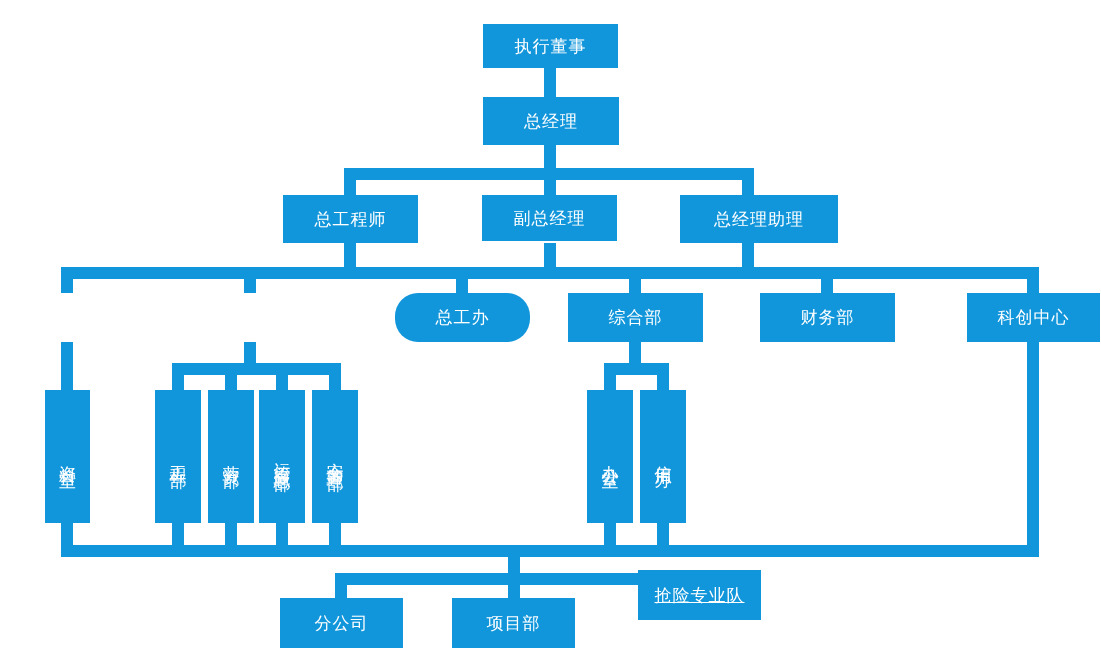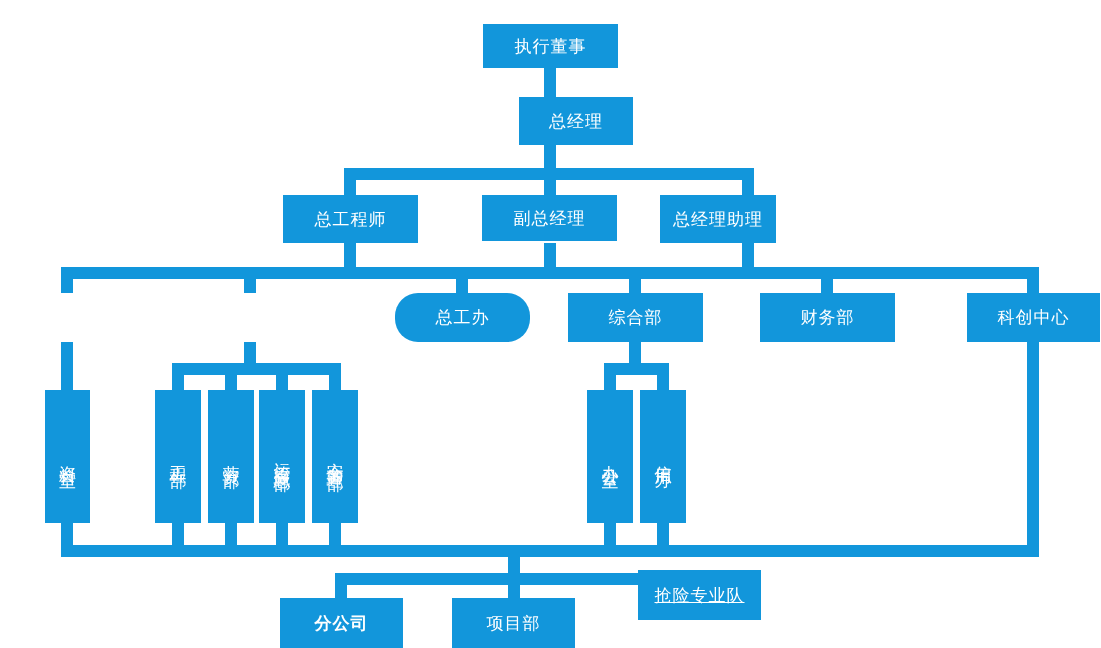--- a/index.html
+++ b/index.html
@@ -76,36 +76,36 @@
   <div class="conn" style="left:657px;top:523px;width:12px;height:22px;"></div>
   <div class="conn" style="left:61px;top:545px;width:978px;height:12px;"></div>
   <div class="conn" style="left:508px;top:545px;width:12px;height:40px;"></div>
   <div class="conn" style="left:335px;top:573px;width:370px;height:12px;"></div>
   <div class="conn" style="left:335px;top:585px;width:12px;height:13px;"></div>
   <div class="conn" style="left:508px;top:585px;width:12px;height:13px;"></div>
   <div class="conn" style="left:693px;top:585px;width:12px;height:13px;"></div>
 
   <div class="node" style="left:483px;top:4px;width:135px;height:44px;margin-top:20px;">执行董事</div>
 
-  <div class="node" style="left:483px;top:97px;width:114px;height:48px;margin-left:36px;">总经理</div>
+  <div class="node" style="left:483px;top:97px;width:136px;height:48px;">总经理</div>
 
   <div class="node" style="left:283px;top:195px;width:135px;height:48px;">总工程师</div>
   <div class="node" style="left:482px;top:195px;width:135px;height:46px;">副总经理</div>
-  <div class="node" style="left:660px;top:195px;width:116px;height:48px;">总经理助理</div>
+  <div class="node" style="left:680px;top:195px;width:158px;height:48px;">总经理助理</div>
 
   <div class="node" style="left:395px;top:293px;width:135px;height:49px;border-radius:23px;">总工办</div>
   <div class="node" style="left:568px;top:293px;width:135px;height:49px;">综合部</div>
   <div class="node" style="left:760px;top:293px;width:135px;height:49px;">财务部</div>
   <div class="node" style="left:967px;top:293px;width:133px;height:49px;">科创中心</div>
 
   <div class="node vert" style="left:45px;top:390px;width:45px;height:133px;">资料室</div>
   <div class="node vert" style="left:155px;top:390px;width:46px;height:133px;">工程部</div>
   <div class="node vert" style="left:208px;top:390px;width:46px;height:133px;">劳资部</div>
   <div class="node vert" style="left:259px;top:390px;width:46px;height:133px;">运管应急部</div>
   <div class="node vert" style="left:312px;top:390px;width:46px;height:133px;">安全管理部</div>
   <div class="node vert" style="left:587px;top:390px;width:46px;height:133px;">办公室</div>
   <div class="node vert" style="left:640px;top:390px;width:46px;height:133px;">信用办</div>
 
-  <div class="node" style="left:280px;top:598px;width:123px;height:50px;font-weight:bold;">分公司</div>
+  <div class="node" style="left:280px;top:598px;width:123px;height:50px;">分公司</div>
   <div class="node" style="left:452px;top:598px;width:123px;height:50px;">项目部</div>
   <div class="node" style="left:638px;top:570px;width:123px;height:50px;text-decoration:underline;">抢险专业队</div>
 
 </div>
 
 </body></html>

